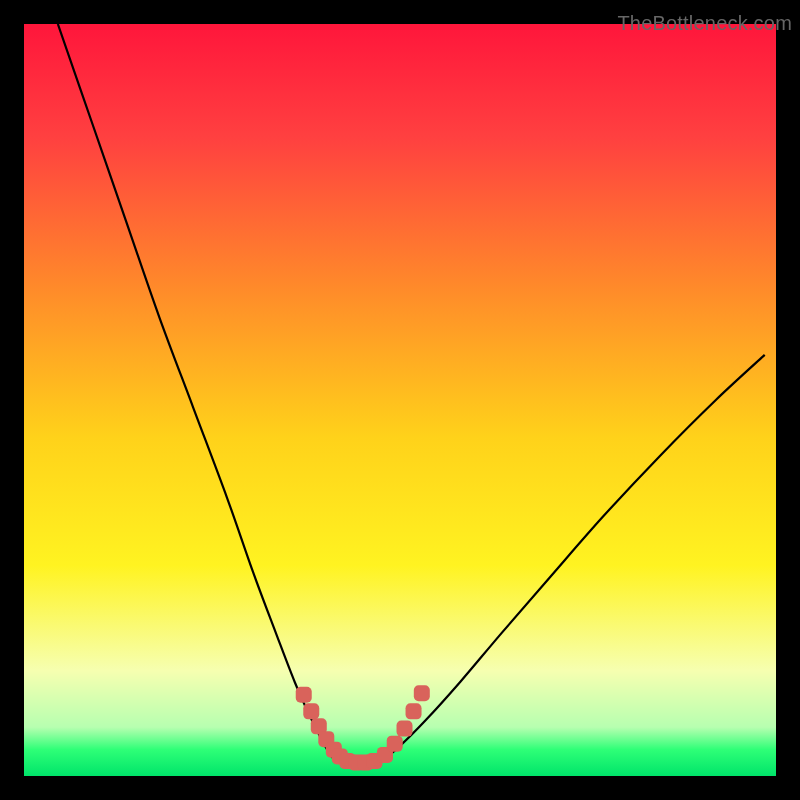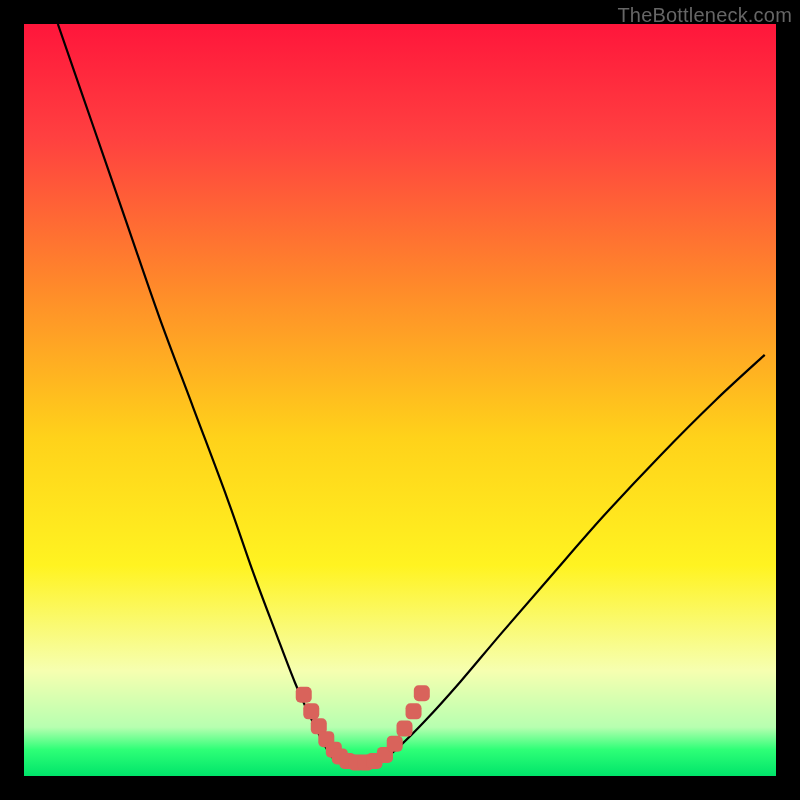--- a/index.html
+++ b/index.html
@@ -21,21 +21,21 @@
   }
   .plot {
     position: absolute;
     left: 0;
     top: 0;
     width: 752px;
     height: 752px;
   }
   .watermark {
     position: absolute;
-    top: 4px;
+    top: 12px;
     right: 8px;
     color: #666;
     font-size: 20px;
     font-weight: 500;
     letter-spacing: 0.2px;
     user-select: none;
   }
 </style>
 </head>
 <body>

